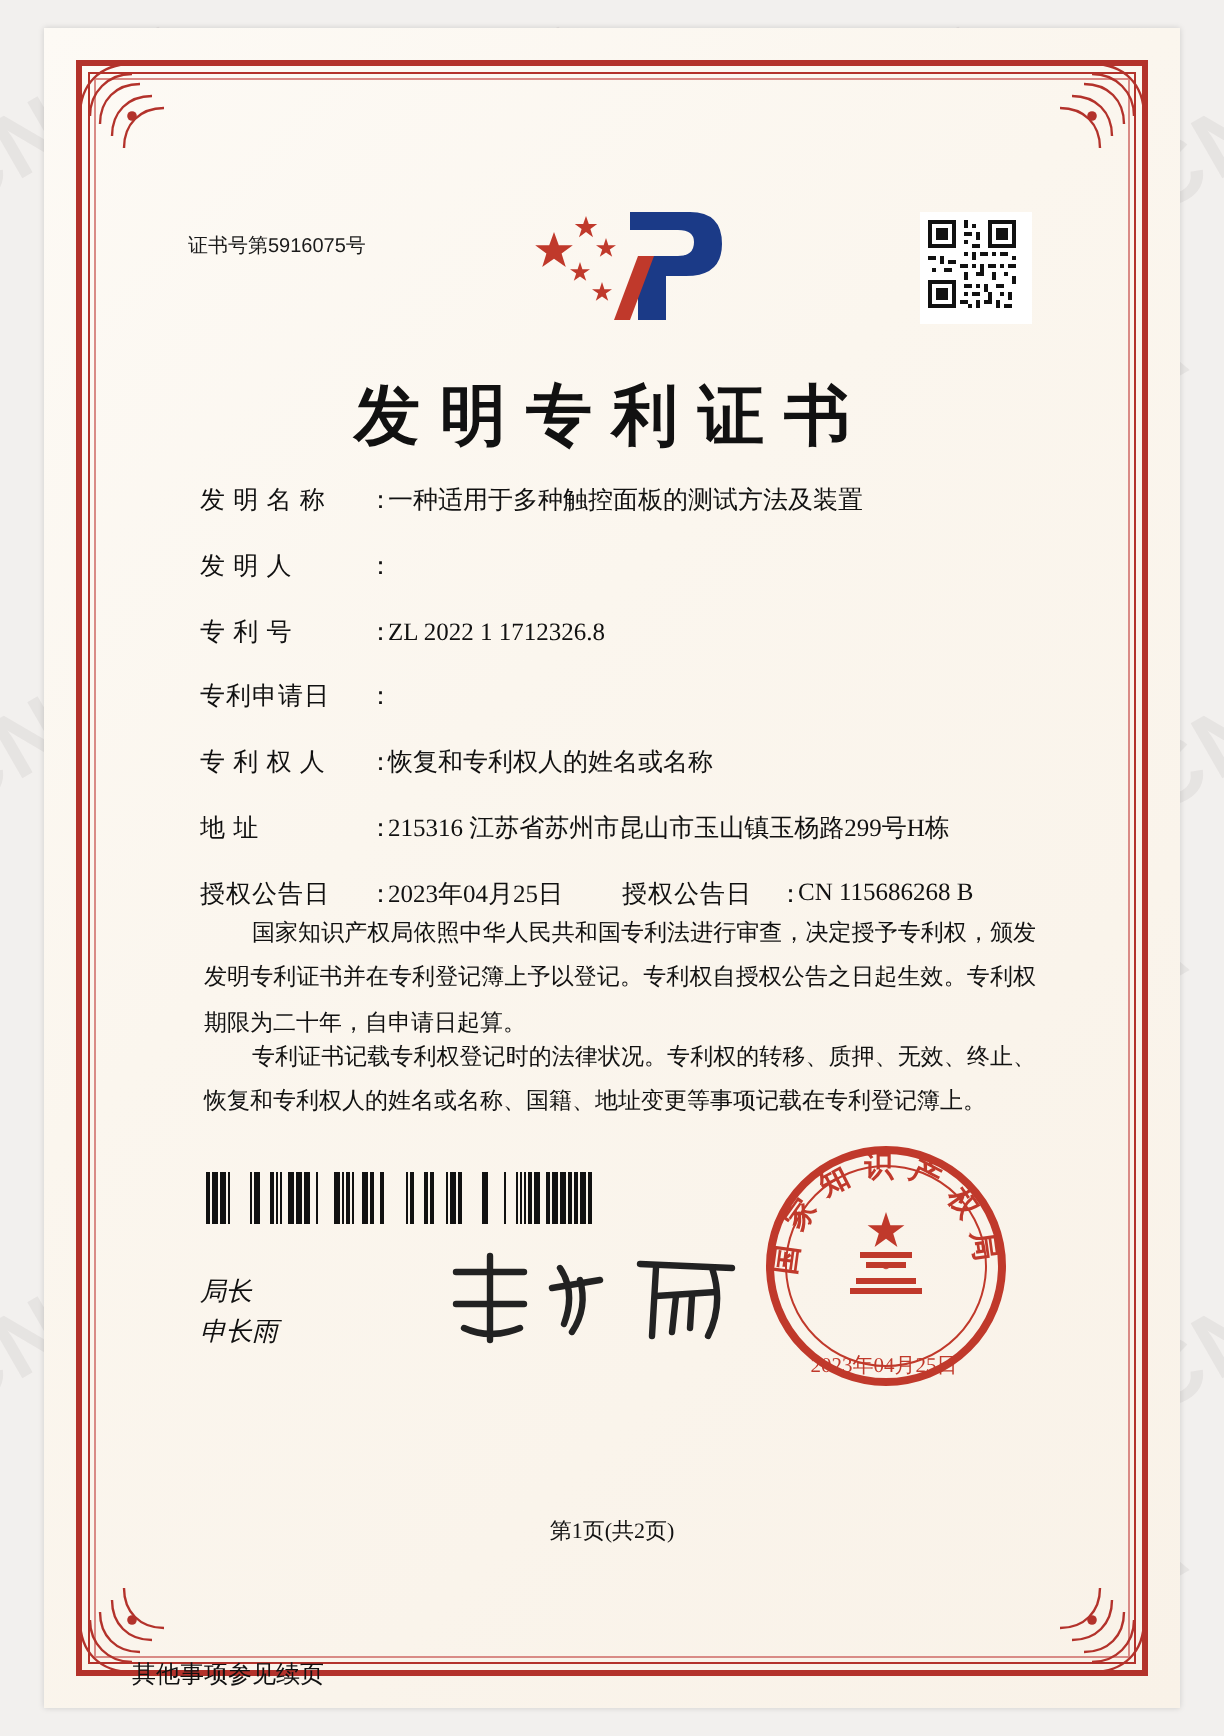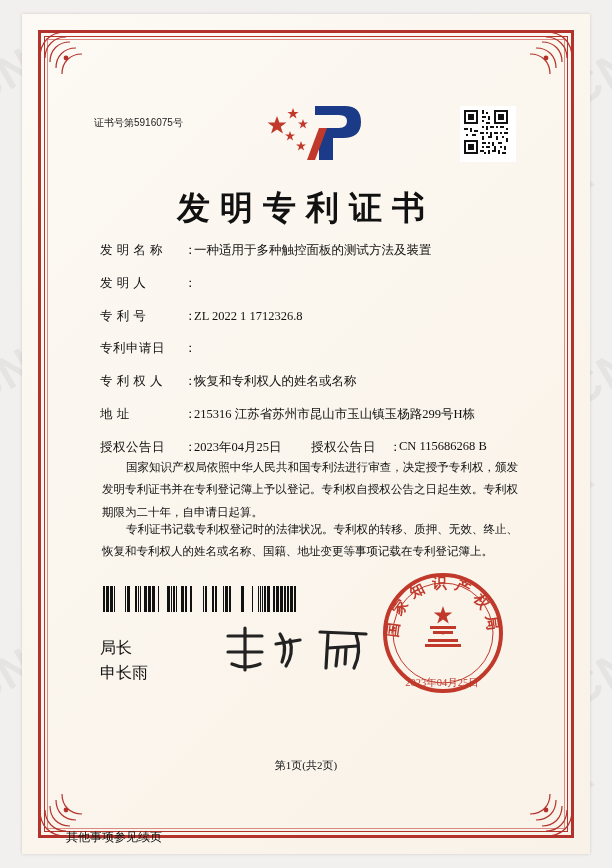--- a/index.html
+++ b/index.html
@@ -164,23 +164,24 @@
 
   .signature{
     position:absolute;
     left:150px;top:566px;
     width:170px;height:52px;
   }
 
   .director{
     position:absolute;
     left:34px;top:578px;
-    font-size:16px;
+    font-size:13px;
     line-height:1.55;
     color:#111;
+    font-style:italic;
   }
 
   .pagenum{
     position:absolute;
     left:0;right:0;top:700px;
     text-align:center;
     font-size:11px;
     color:#111;
   }
   .footnote{

